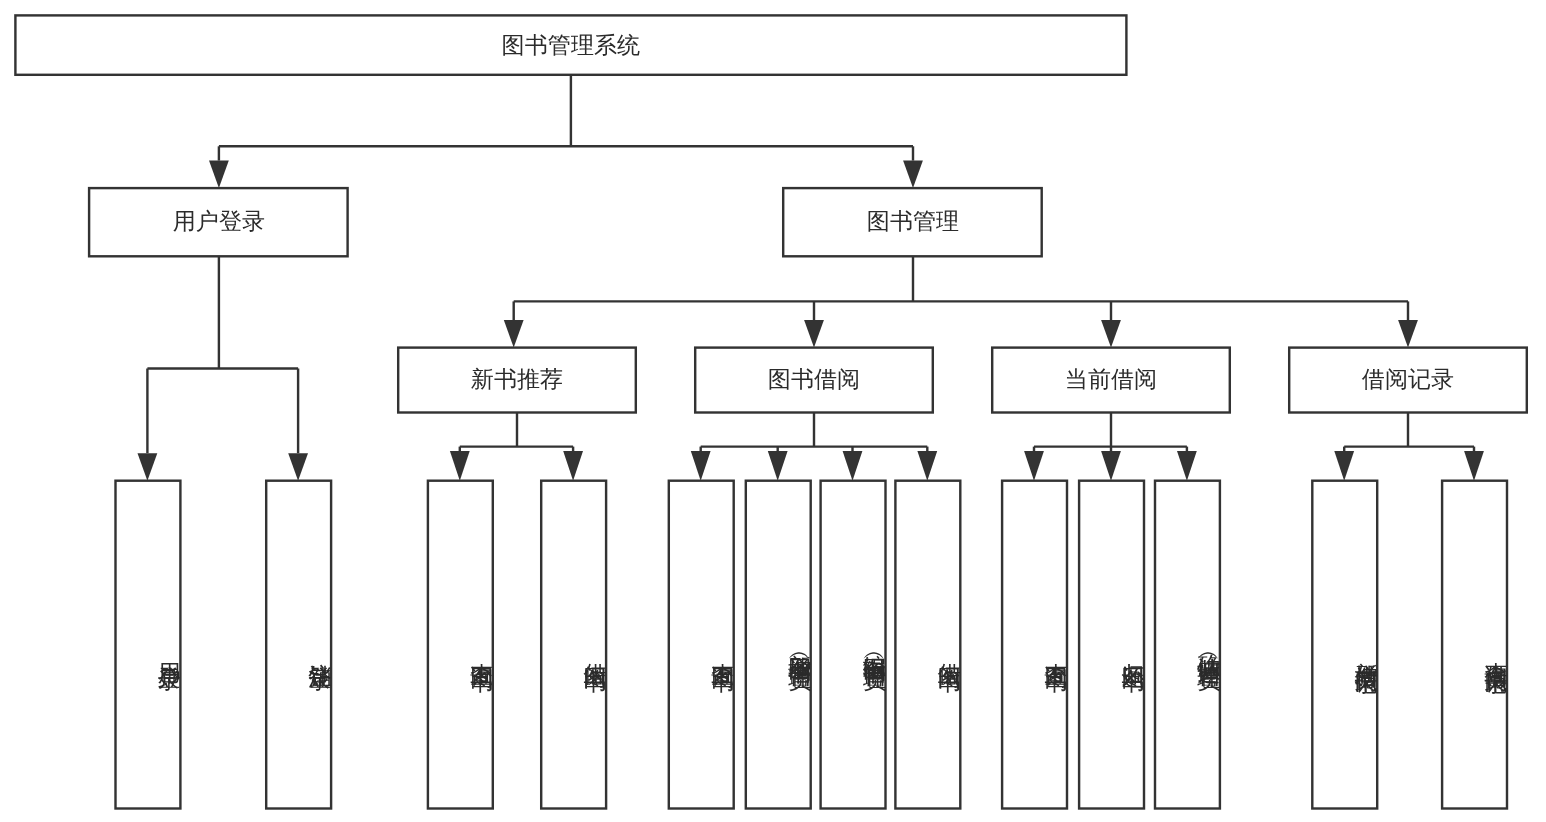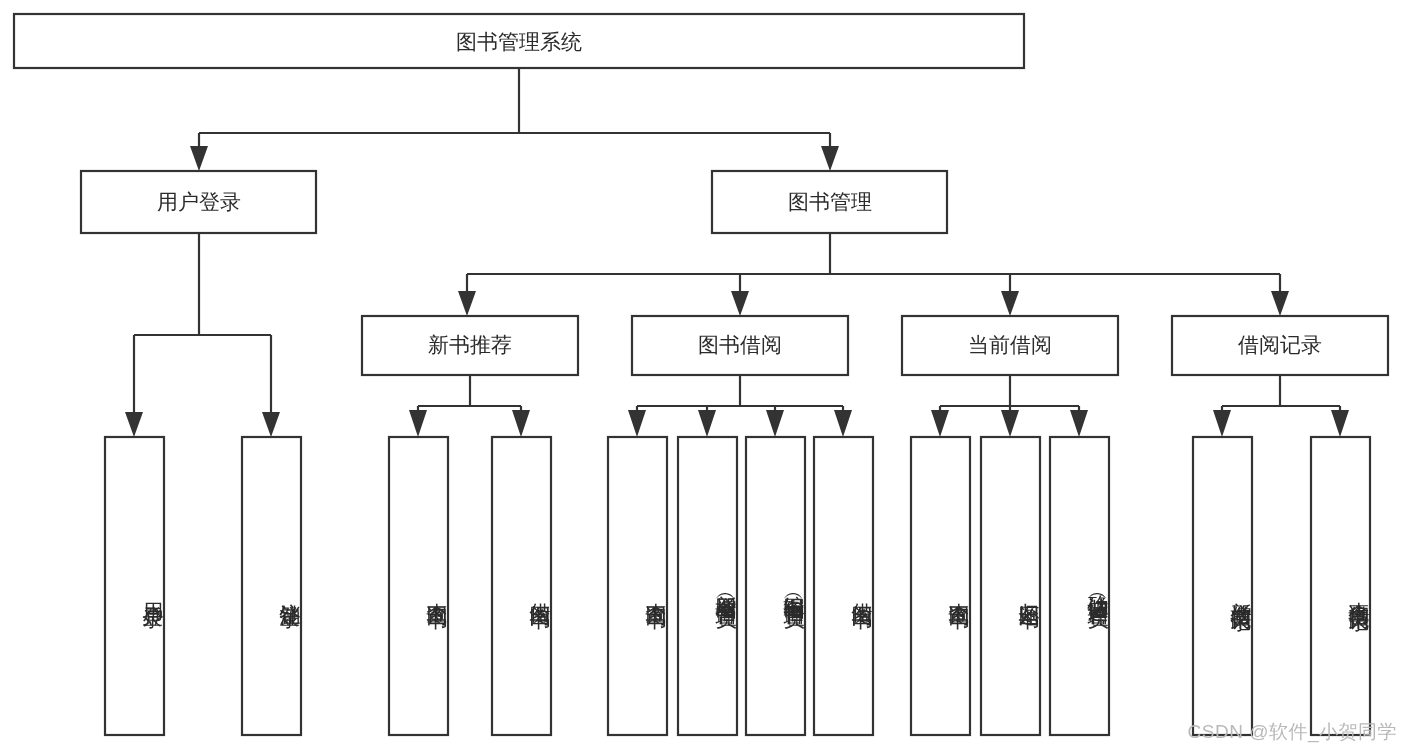--- a/index.html
+++ b/index.html
@@ -205,15 +205,14 @@
   <div class="leaf-label-v" style="left:746px; top:443px; width:59px; height:288px;">编辑图书（管理员）</div>
   <div class="leaf-label-v" style="left:814px; top:455px; width:59px; height:270px;">借阅图书</div>
 
   <div class="leaf-label-v" style="left:911px; top:455px; width:59px; height:270px;">查询图书</div>
   <div class="leaf-label-v" style="left:981px; top:455px; width:59px; height:270px;">归还图书</div>
   <div class="leaf-label-v" style="left:1050px; top:443px; width:59px; height:288px;">确认归还（管理员）</div>
 
   <div class="leaf-label-v" style="left:1193px; top:452px; width:59px; height:278px;">新增借阅记录</div>
   <div class="leaf-label-v" style="left:1311px; top:452px; width:59px; height:278px;">查询借阅记录</div>
 
-  <div class="watermark">CSDN @软件_小贺同学</div>
 
 </div>
 
 </body></html>

